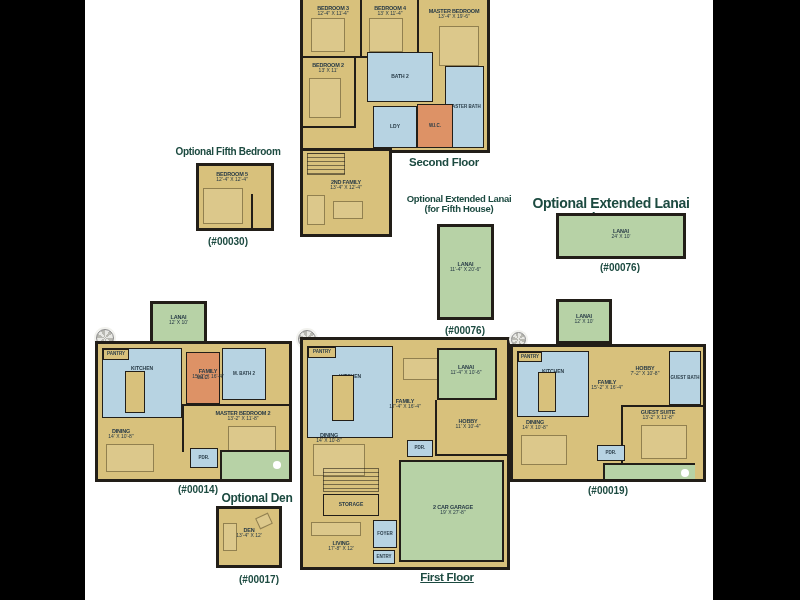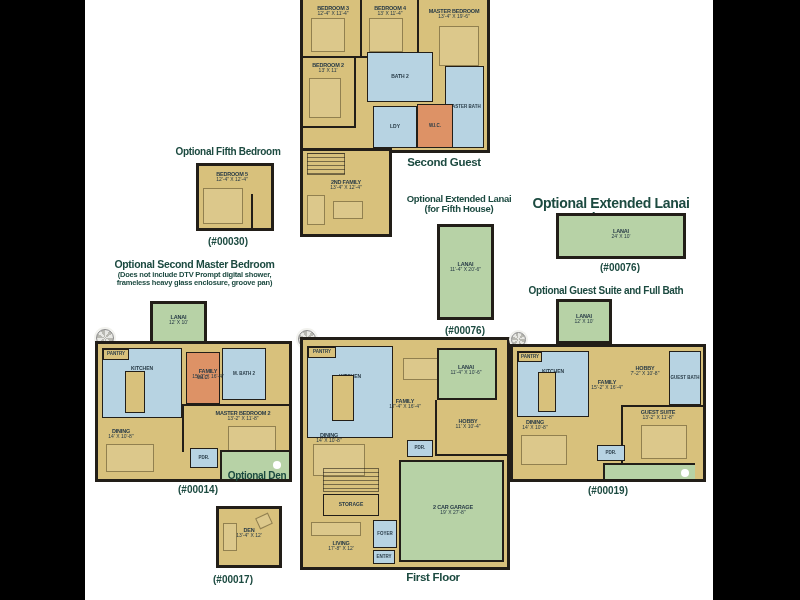--- a/index.html
+++ b/index.html
@@ -81,21 +81,21 @@
   </div>
   <div class="plan" style="left:300px;top:148px;width:92px;height:89px;">
     <div class="stairs" style="left:4px;top:2px;width:38px;height:22px;"></div>
     <div class="rm" style="left:8px;top:28px;width:70px;">
       <div class="rn">2ND FAMILY</div>
       <div class="rd">13'-4" X 12'-4"</div>
     </div>
     <div class="furn" style="left:4px;top:44px;width:18px;height:30px;"></div>
     <div class="furn" style="left:30px;top:50px;width:30px;height:18px;"></div>
   </div>
-  <div class="caption" style="left:394px;top:156px;width:100px;">Second Guest</div>
+  <div class="caption" style="left:394px;top:156px;width:100px;">Second Floor</div>
 
   <div class="title" style="left:168px;top:146px;width:120px;font-size:10px;">Optional Fifth Bedroom</div>
   <div class="plan" style="left:196px;top:163px;width:78px;height:68px;">
     <div class="rm" style="left:4px;top:5px;width:58px;">
       <div class="rn">BEDROOM 5</div>
       <div class="rd">12'-4" X 12'-4"</div>
     </div>
     <div class="furn" style="left:4px;top:22px;width:40px;height:36px;"></div>
     <div class="wall" style="left:52px;top:28px;width:2px;height:34px;"></div>
   </div>
@@ -115,25 +115,20 @@
 
   <div class="title" style="left:532px;top:196px;width:158px;font-size:14px;">Optional Extended Lanai Alternate</div>
   <div class="grn" style="left:556px;top:213px;width:130px;height:46px;">
     <div class="rm" style="left:30px;top:12px;width:64px;">
       <div class="rn">LANAI</div>
       <div class="rd">24' X 10'</div>
     </div>
   </div>
   <div class="planno" style="left:560px;top:262px;width:120px;">(#00076)</div>
 
-  <div class="title" style="left:92px;top:259px;width:205px;">
-    <div>Optional Second Master Bedroom</div>
-    <div class="subtitle">(Does not include DTV Prompt digital shower,</div>
-    <div class="subtitle">frameless heavy glass enclosure, groove pan)</div>
-  </div>
   <div class="grn" style="left:150px;top:301px;width:57px;height:44px;">
     <div class="rm" style="left:2px;top:10px;width:47px;">
       <div class="rn">LANAI</div>
       <div class="rd">12' X 10'</div>
     </div>
   </div>
   <div class="compass" style="left:96px;top:329px;"></div>
   <div class="plan" style="left:95px;top:341px;width:197px;height:141px;">
     <div class="zone wet" style="left:4px;top:4px;width:80px;height:70px;">
       <div class="zl" style="top:-28px;">KITCHEN</div>
@@ -222,23 +217,22 @@
     </div>
     <div class="zone wet" style="left:70px;top:210px;width:22px;height:14px;">
       <div class="zl tiny">ENTRY</div>
     </div>
     <div class="rm" style="left:12px;top:200px;width:52px;">
       <div class="rn">LIVING</div>
       <div class="rd">17'-8" X 12'</div>
     </div>
     <div class="furn" style="left:8px;top:182px;width:50px;height:14px;"></div>
   </div>
-  <div class="caption" style="left:378px;top:571px;width:110px;">First Floor</div>
-
-  <div class="title" style="left:502px;top:285px;width:208px;font-size:10px;">Optional Guest Suite and Full Bath</div>
+  <div class="caption" style="left:392px;top:571px;width:110px;text-decoration:underline;">First Floor</div>
+
   <div class="grn" style="left:556px;top:299px;width:56px;height:45px;">
     <div class="rm" style="left:2px;top:11px;width:46px;">
       <div class="rn">LANAI</div>
       <div class="rd">12' X 10'</div>
     </div>
   </div>
   <div class="compass" style="left:511px;top:332px;width:13px;height:13px;"></div>
   <div class="plan" style="left:510px;top:344px;width:196px;height:138px;">
     <div class="zone wet" style="left:4px;top:4px;width:72px;height:66px;">
       <div class="zl" style="top:-24px;">KITCHEN</div>
@@ -272,23 +266,23 @@
     <div class="furn" style="left:8px;top:88px;width:46px;height:30px;"></div>
     <div class="zone wet" style="left:84px;top:98px;width:28px;height:16px;">
       <div class="zl tiny">PDR.</div>
     </div>
     <div class="zone" style="left:90px;top:116px;width:92px;height:16px;background:var(--green);border-top:2px solid var(--wall);border-left:2px solid var(--wall);">
       <div class="dot" style="right:6px;top:4px;"></div>
     </div>
   </div>
   <div class="planno" style="left:558px;top:485px;width:100px;">(#00019)</div>
 
-  <div class="title" style="left:210px;top:470px;width:94px;font-size:10px;">Optional Den</div>
+  <div class="title" style="left:210px;top:492px;width:94px;font-size:12px;">Optional Den</div>
   <div class="plan" style="left:216px;top:506px;width:66px;height:62px;">
     <div class="rm" style="left:8px;top:18px;width:44px;">
       <div class="rn">DEN</div>
       <div class="rd">13'-4" X 12'</div>
     </div>
     <div class="furn" style="left:4px;top:14px;width:14px;height:28px;"></div>
     <div class="furn" style="left:38px;top:6px;width:14px;height:12px;transform:rotate(-25deg);"></div>
   </div>
-  <div class="planno" style="left:186px;top:574px;width:94px;">(#00017)</div>
+  <div class="planno" style="left:212px;top:574px;width:94px;">(#00017)</div>
 </div>
 
 </body></html>

